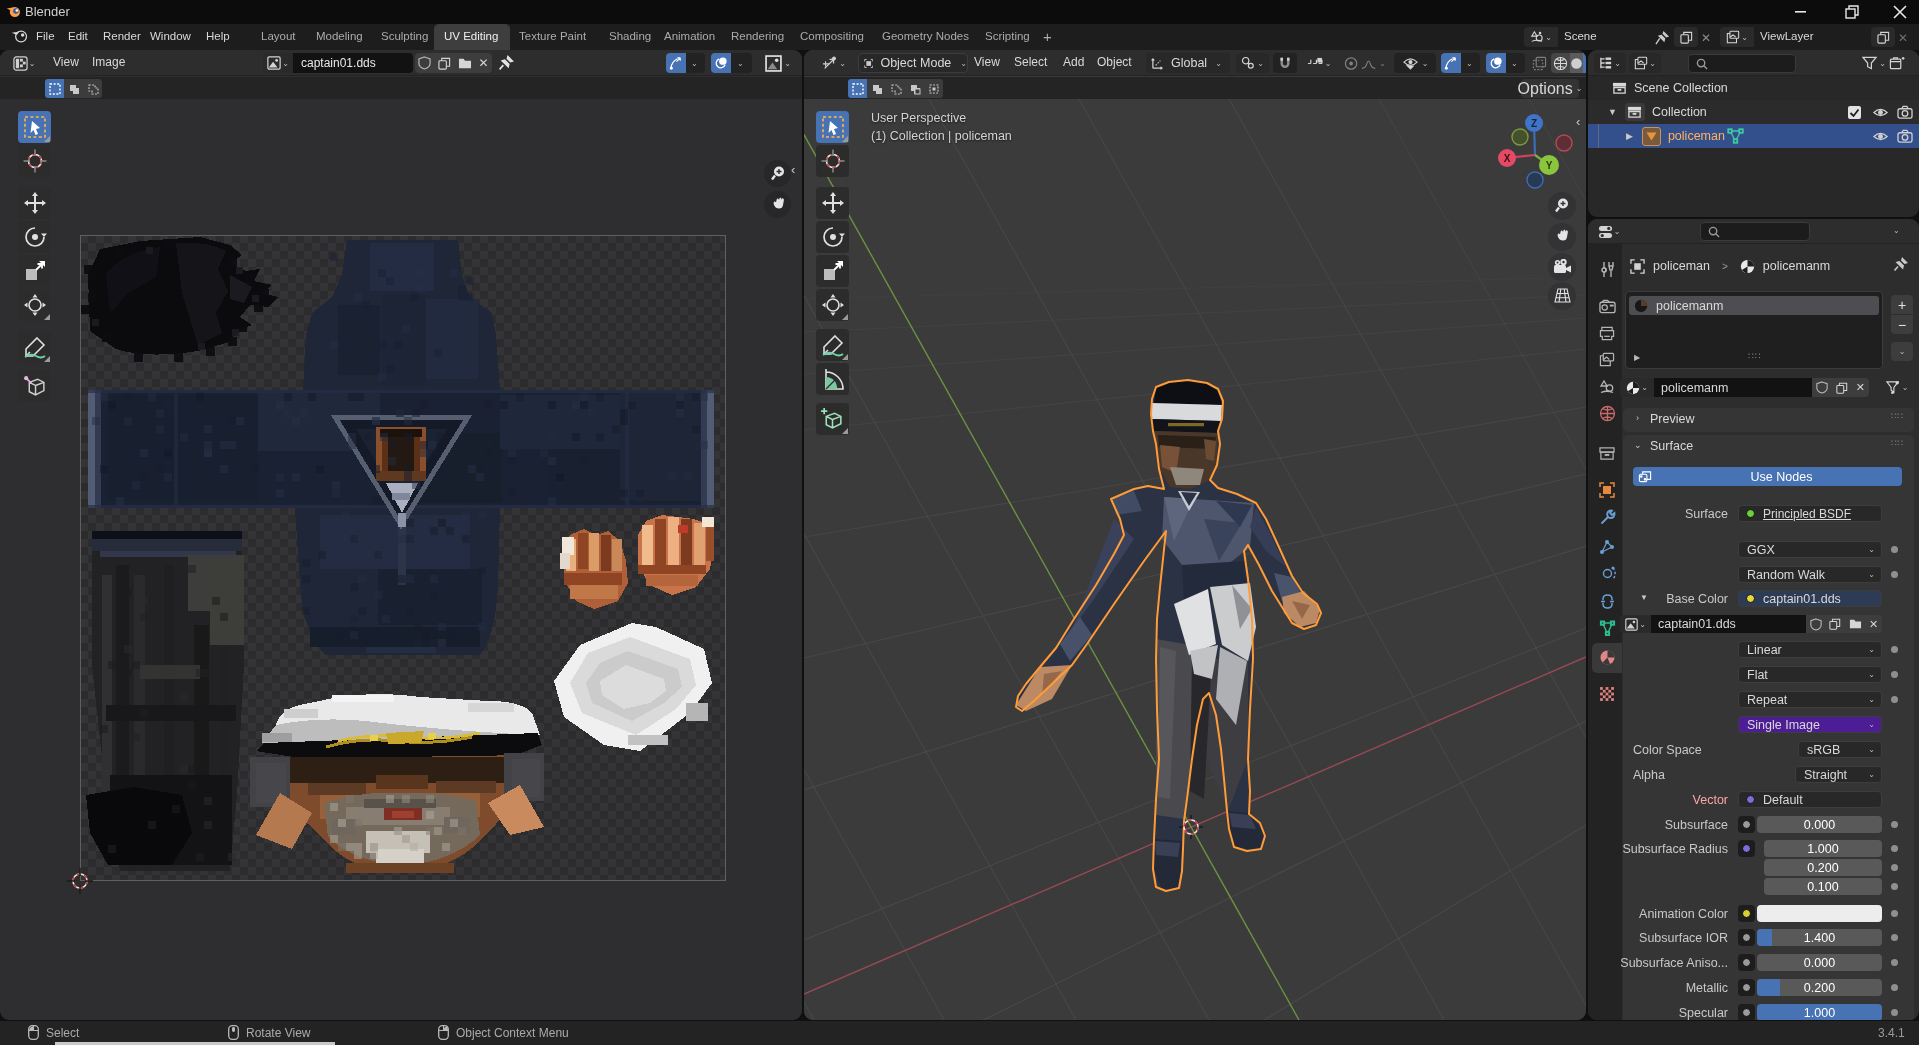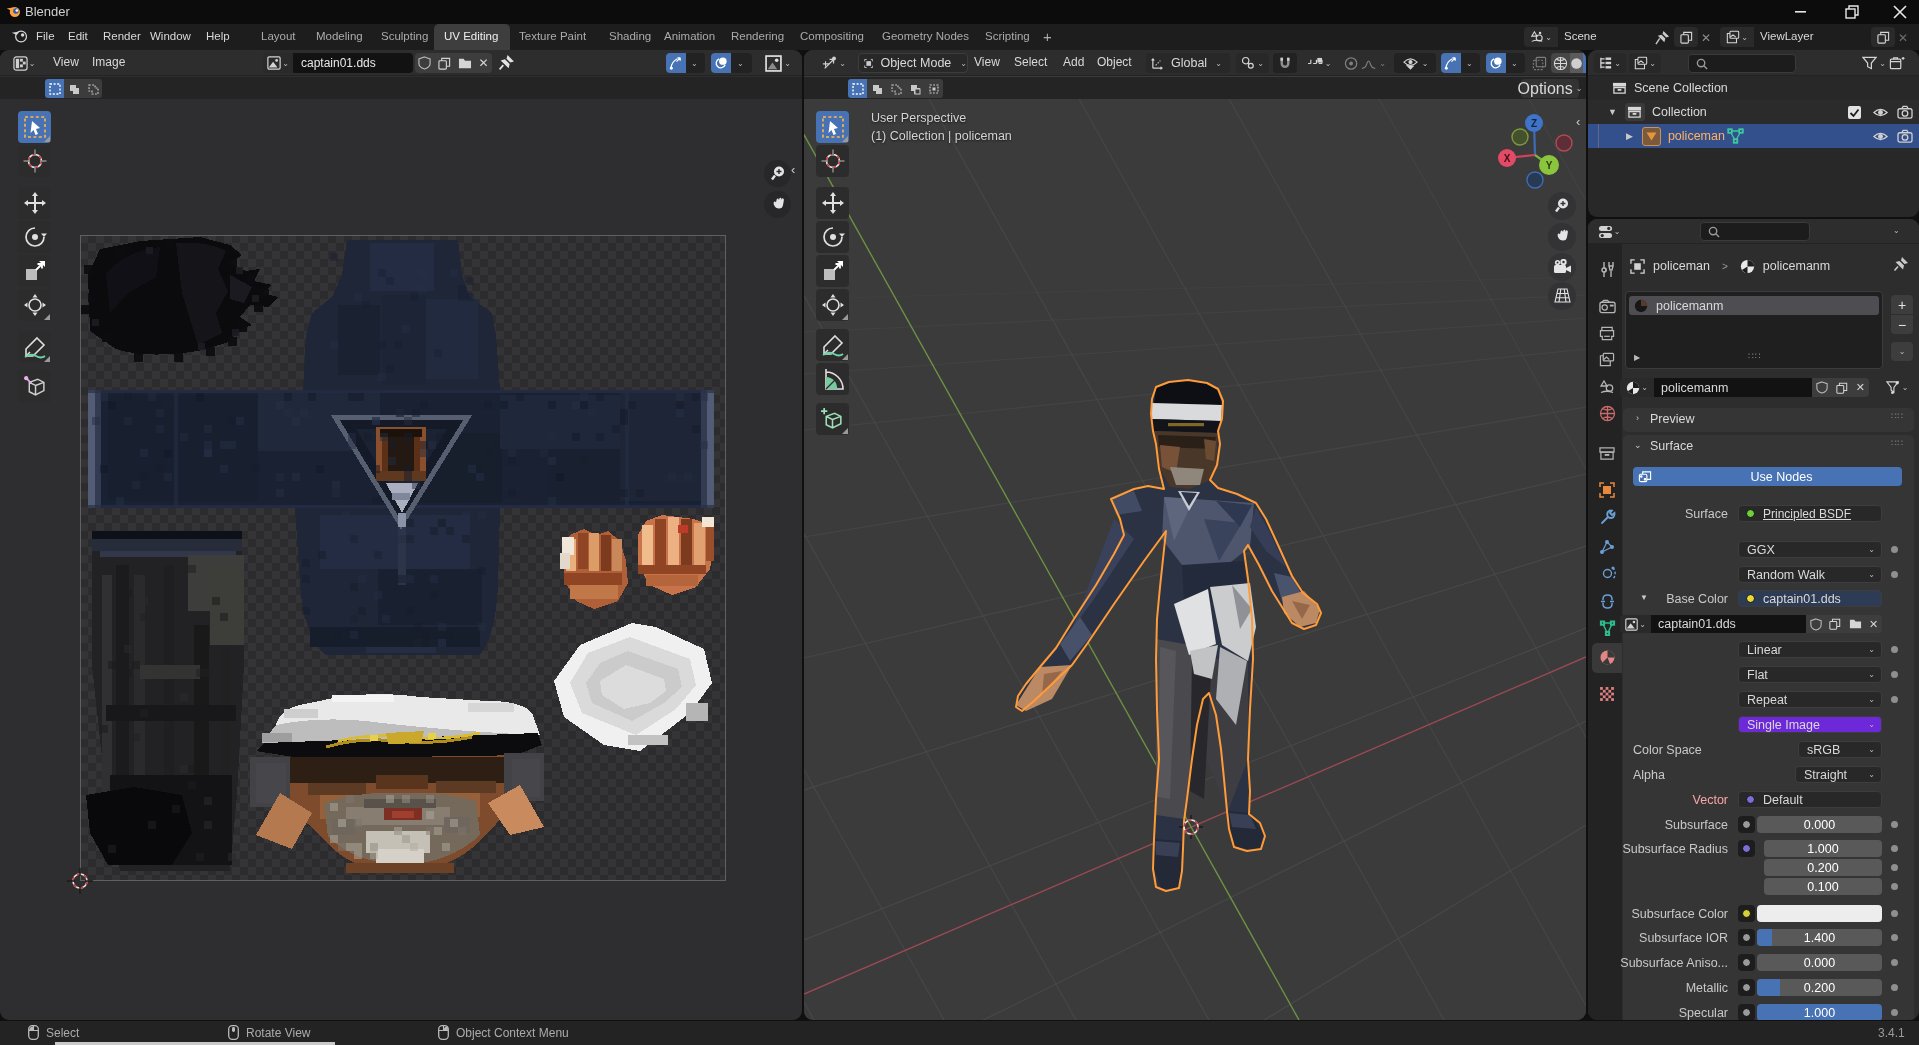--- a/index.html
+++ b/index.html
@@ -1371,21 +1371,21 @@
   <div class="abs row" style="left:150px;top:447px;width:144px;height:17px;background:#282828;border-radius:4px;border:1px solid #3d3d3d;">
       <span class="txt" style="margin-left:8px;font-size:12.5px;">Flat</span>
       <span class="ddw" style="position:absolute;right:6px;">⌄</span>
     </div>
   <span class="abs" style="left:303px;top:452px;width:7px;height:7px;border-radius:50%;background:#8f8f8f;"></span>
   <div class="abs row" style="left:150px;top:472px;width:144px;height:17px;background:#282828;border-radius:4px;border:1px solid #3d3d3d;">
       <span class="txt" style="margin-left:8px;font-size:12.5px;">Repeat</span>
       <span class="ddw" style="position:absolute;right:6px;">⌄</span>
     </div>
   <span class="abs" style="left:303px;top:477px;width:7px;height:7px;border-radius:50%;background:#8f8f8f;"></span>
-  <div class="abs row" style="left:150px;top:497px;width:144px;height:17px;background:#6d28d9;border-radius:4px;border:1px solid #3d3d3d;">
+  <div class="abs row" style="left:150px;top:497px;width:144px;height:17px;background:#4c1d95;border-radius:4px;border:1px solid #3d3d3d;">
       <span class="txt" style="margin-left:8px;font-size:12.5px;">Single Image</span>
       <span class="ddw" style="position:absolute;right:6px;">⌄</span>
     </div>
   <span class="abs" style="left:45px;top:524px;color:#c8c8c8;font-size:12.5px;">Color Space</span>
   <div class="abs row" style="left:210px;top:522px;width:84px;height:17px;background:#282828;border-radius:4px;border:1px solid #3d3d3d;">
       <span class="txt" style="margin-left:8px;font-size:12.5px;">sRGB</span>
       <span class="ddw" style="position:absolute;right:6px;">⌄</span>
     </div>
   <span class="abs" style="left:45px;top:549px;color:#c8c8c8;font-size:12.5px;">Alpha</span>
   <div class="abs row" style="left:207px;top:547px;width:87px;height:17px;background:#282828;border-radius:4px;border:1px solid #3d3d3d;">
@@ -1414,21 +1414,21 @@
     </div>
   <span class="abs" style="left:303px;top:626px;width:7px;height:7px;border-radius:50%;background:#8f8f8f;"></span>
   <div class="abs row" style="left:176px;top:640px;width:118px;height:17px;background:#595959;border-radius:4px;justify-content:center;">
       <span style="position:relative;color:#fff;font-size:12.5px;">0.200</span>
     </div>
   <span class="abs" style="left:303px;top:645px;width:7px;height:7px;border-radius:50%;background:#8f8f8f;"></span>
   <div class="abs row" style="left:176px;top:659px;width:118px;height:17px;background:#595959;border-radius:4px;justify-content:center;">
       <span style="position:relative;color:#fff;font-size:12.5px;">0.100</span>
     </div>
   <span class="abs" style="left:303px;top:664px;width:7px;height:7px;border-radius:50%;background:#8f8f8f;"></span>
-  <span class="abs" style="left:0;top:688px;width:140px;text-align:right;color:#c8c8c8;font-size:12.5px;white-space:nowrap;display:inline-block;">Subsurface Color</span>
+  <span class="abs" style="left:0;top:688px;width:140px;text-align:right;color:#c8c8c8;font-size:12.5px;white-space:nowrap;display:inline-block;">Animation Color</span>
   <div class="abs row" style="left:150px;top:686px;width:17px;height:17px;background:#1d1d1d;border-radius:4px;justify-content:center;">
       <span style="width:9px;height:9px;border-radius:50%;background:#d4cf3a;border:1px solid #0a0a0a;"></span>
     </div>
   <div class="abs" style="left:169px;top:686px;width:125px;height:17px;background:#ededed;border-radius:4px;"></div>
   <span class="abs" style="left:303px;top:691px;width:7px;height:7px;border-radius:50%;background:#8f8f8f;"></span>
   <span class="abs" style="left:0;top:712px;width:140px;text-align:right;color:#c8c8c8;font-size:12.5px;white-space:nowrap;display:inline-block;">Subsurface IOR</span>
   <div class="abs row" style="left:150px;top:710px;width:17px;height:17px;background:#1d1d1d;border-radius:4px;justify-content:center;">
       <span style="width:9px;height:9px;border-radius:50%;background:#9a9a9a;border:1px solid #0a0a0a;"></span>
     </div>
   <div class="abs row" style="left:169px;top:710px;width:125px;height:17px;background:#595959;border-radius:4px;justify-content:center;">

